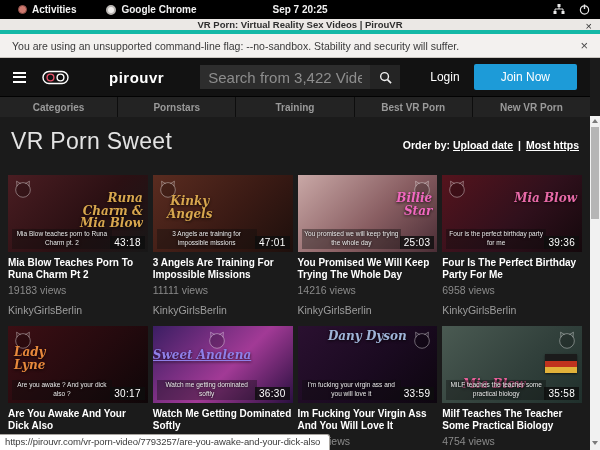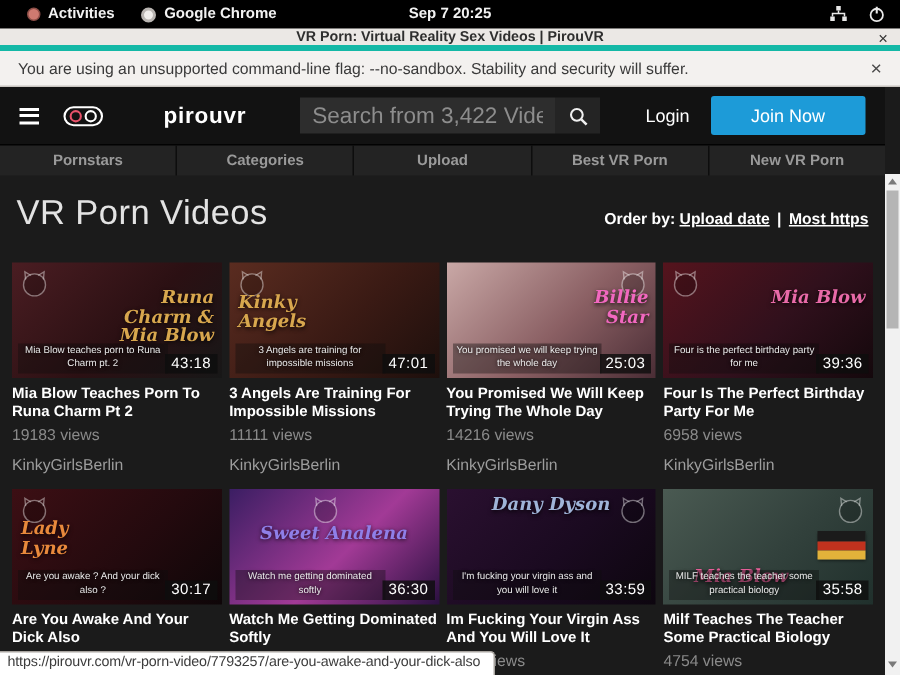--- a/index.html
+++ b/index.html
@@ -2,21 +2,21 @@
 <html><head>
 <meta charset="utf-8">
 <style>
   * { box-sizing: border-box; margin: 0; padding: 0; }
   html,body { width:600px; height:450px; overflow:hidden; }
   body { font-family:"Liberation Sans", sans-serif; background:#1a1a1a; position:relative; }
 
   
   .gnome-bar { height:19px; background:#000; color:#f2f2f2; display:flex; align-items:center;
     font-size:10px; font-weight:bold; padding:0 10px; position:relative; }
-  .gb-left { display:flex; align-items:center; gap:2px; }
+  .gb-left { display:flex; align-items:center; gap:14px; }
   .gb-item { display:flex; align-items:center; gap:5px; padding:0 8px; cursor:pointer; }
   .act-dot { width:9px; height:9px; border-radius:50%; background:#cf7a70; border:1px solid #8e4f48; }
   .chrome-dot { width:10px; height:10px; border-radius:50%; border:2px solid #b9b5b2; background:#f0eeec; position:relative; }
   .gb-clock { position:absolute; left:0; right:0; text-align:center; pointer-events:none; }
   .gb-right { margin-left:auto; display:flex; align-items:center; gap:14px; }
   .gb-right svg { display:block; }
 
   
   .titlebar { height:15px; background:#ebe8e5; border-bottom:4px solid #14b8a6; color:#2e2e2e;
     font-size:9.5px; font-weight:bold; display:flex; align-items:center; justify-content:center; position:relative; }
@@ -62,21 +62,21 @@
   
   .grid { display:grid; grid-template-columns:repeat(4,1fr); column-gap:5px; row-gap:10px; }
   .card { cursor:pointer; }
   .thumb { height:77px; position:relative; overflow:hidden; background:#222; }
   .wm { position:absolute; top:3px; opacity:.75; }
   .wm-l { left:4px; } .wm-c { left:38%; } .wm-r { right:4px; }
   .oname { position:absolute; font-family:"DejaVu Serif", serif; font-style:italic; font-weight:bold;
     font-size:12px; line-height:1.05; text-shadow:0 1px 3px rgba(0,0,0,.8); }
   .np-r { right:5px; top:22%; text-align:right; max-width:64px; }
   .np-l { left:6px; top:26%; text-align:left; max-width:62px; }
-  .np-c { left:0; right:0; top:30%; text-align:center; }
+  .np-c { left:0; right:0; top:30%; text-align:left;text-decoration:underline; }
   .np-t { left:0; right:0; top:4px; text-align:center; }
   .np-b { left:0; right:36px; bottom:12px; text-align:center; }
   .ocap { position:absolute; bottom:3px; left:4px; right:36px; font-size:6.5px; line-height:1.35;
     color:#e9e9e9; text-align:center; text-shadow:0 0 3px #000; background:rgba(12,12,12,.38); padding:1px 2px; }
   .dur { position:absolute; bottom:3px; right:3px; background:rgba(14,14,14,.82); color:#fff;
     font-size:10px; padding:1px 4px; letter-spacing:.3px; }
   .flag { position:absolute; right:5px; top:37%; width:32px; height:19px; display:none;
     box-shadow:0 1px 2px rgba(0,0,0,.6); }
   .flag i { display:block; height:33.3%; }
   .flag i:nth-child(1){ background:#1b1b1b; } .flag i:nth-child(2){ background:#c0321e; } .flag i:nth-child(3){ background:#e2b23a; }
@@ -166,30 +166,30 @@
               <path d="M9.2 9.2 L13 13" stroke="#f0f0f0" stroke-width="1.8"></path>
             </svg>
         </button>
       </span>
       <span class="hdr-spacer"></span>
       <span class="login">Login</span>
       <button class="join-btn" style="background: rgb(29, 155, 216);">Join Now</button>
     </div>
 
     <div class="nav">
+      <div class="nav-item">Categories</div>
       <div class="nav-item">Pornstars</div>
-      <div class="nav-item">Categories</div>
-      <div class="nav-item">Upload</div>
+      <div class="nav-item">Training</div>
       <div class="nav-item">Best VR Porn</div>
       <div class="nav-item">New VR Porn</div>
     </div>
 
     <div class="content">
       <div class="page-head">
-        <h1 class="page-title">VR Porn Videos</h1>
+        <h1 class="page-title">VR Porn Sweet</h1>
         <div class="order-by">
           <span>Order by:</span>
           <a>Upload date</a>
           <span class="order-sep">|</span>
           <a>Most https</a>
         </div>
       </div>
 
       <div class="grid">
 
@@ -208,21 +208,21 @@
           <div class="views">19183 views</div>
           <div class="studio">KinkyGirlsBerlin</div>
         </div>
 
         <div class="card">
           <div class="thumb" style="background: linear-gradient(135deg, rgb(90, 44, 32), rgb(58, 26, 20) 55%, rgb(29, 15, 12));">
             <span class="wm wm-l"><svg width="22" height="22" viewBox="0 0 24 24">
                   <circle cx="12" cy="13" r="8" fill="rgba(0,0,0,.25)" stroke="rgba(255,255,255,.55)"></circle>
                   <path d="M5.5 9 L5 3.5 L9.5 6.2 M18.5 9 L19 3.5 L14.5 6.2" fill="none" stroke="rgba(255,255,255,.55)"></path>
                 </svg></span>
-            <span class="oname np-l" style="color: rgb(216, 167, 78);">Kinky Angels</span>
+            <span class="oname np-l" style="color: rgb(216, 167, 78); text-align: center;">Kinky Angels</span>
             <span class="ocap">3 Angels are training for impossible missions</span>
 
             <span class="dur">47:01</span>
           </div>
           <div class="vtitle">3 Angels Are Training For Impossible Missions</div>
           <div class="views">11111 views</div>
           <div class="studio">KinkyGirlsBerlin</div>
         </div>
 
         <div class="card">

